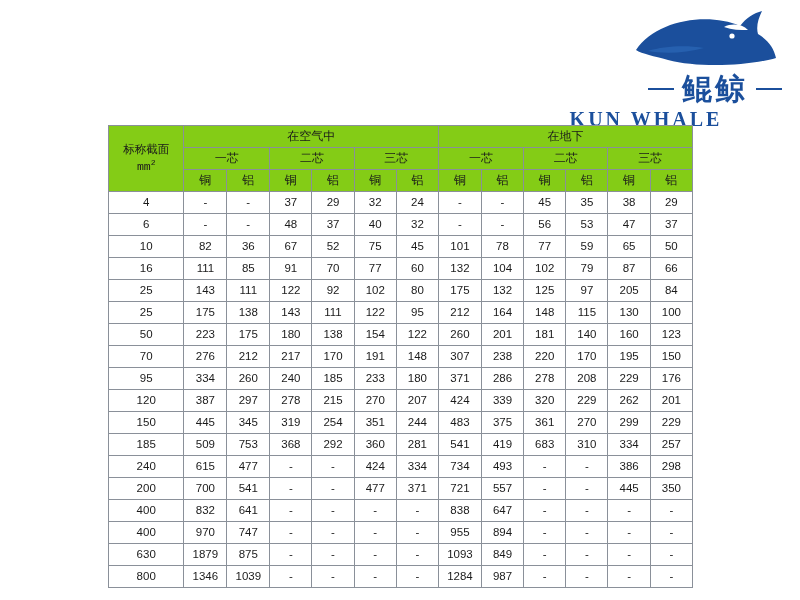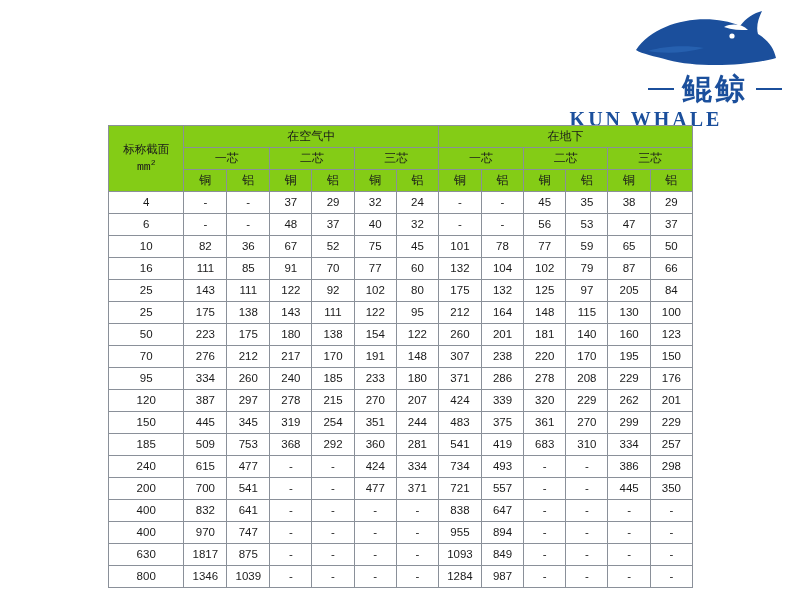--- a/index.html
+++ b/index.html
@@ -417,21 +417,21 @@
             <td>-</td>
             <td>955</td>
             <td>894</td>
             <td>-</td>
             <td>-</td>
             <td>-</td>
             <td>-</td>
           </tr>
         <tr>
             <td>630</td>
-            <td>1817</td>
+            <td>1879</td>
             <td>875</td>
             <td>-</td>
             <td>-</td>
             <td>-</td>
             <td>-</td>
             <td>1093</td>
             <td>849</td>
             <td>-</td>
             <td>-</td>
             <td>-</td>

